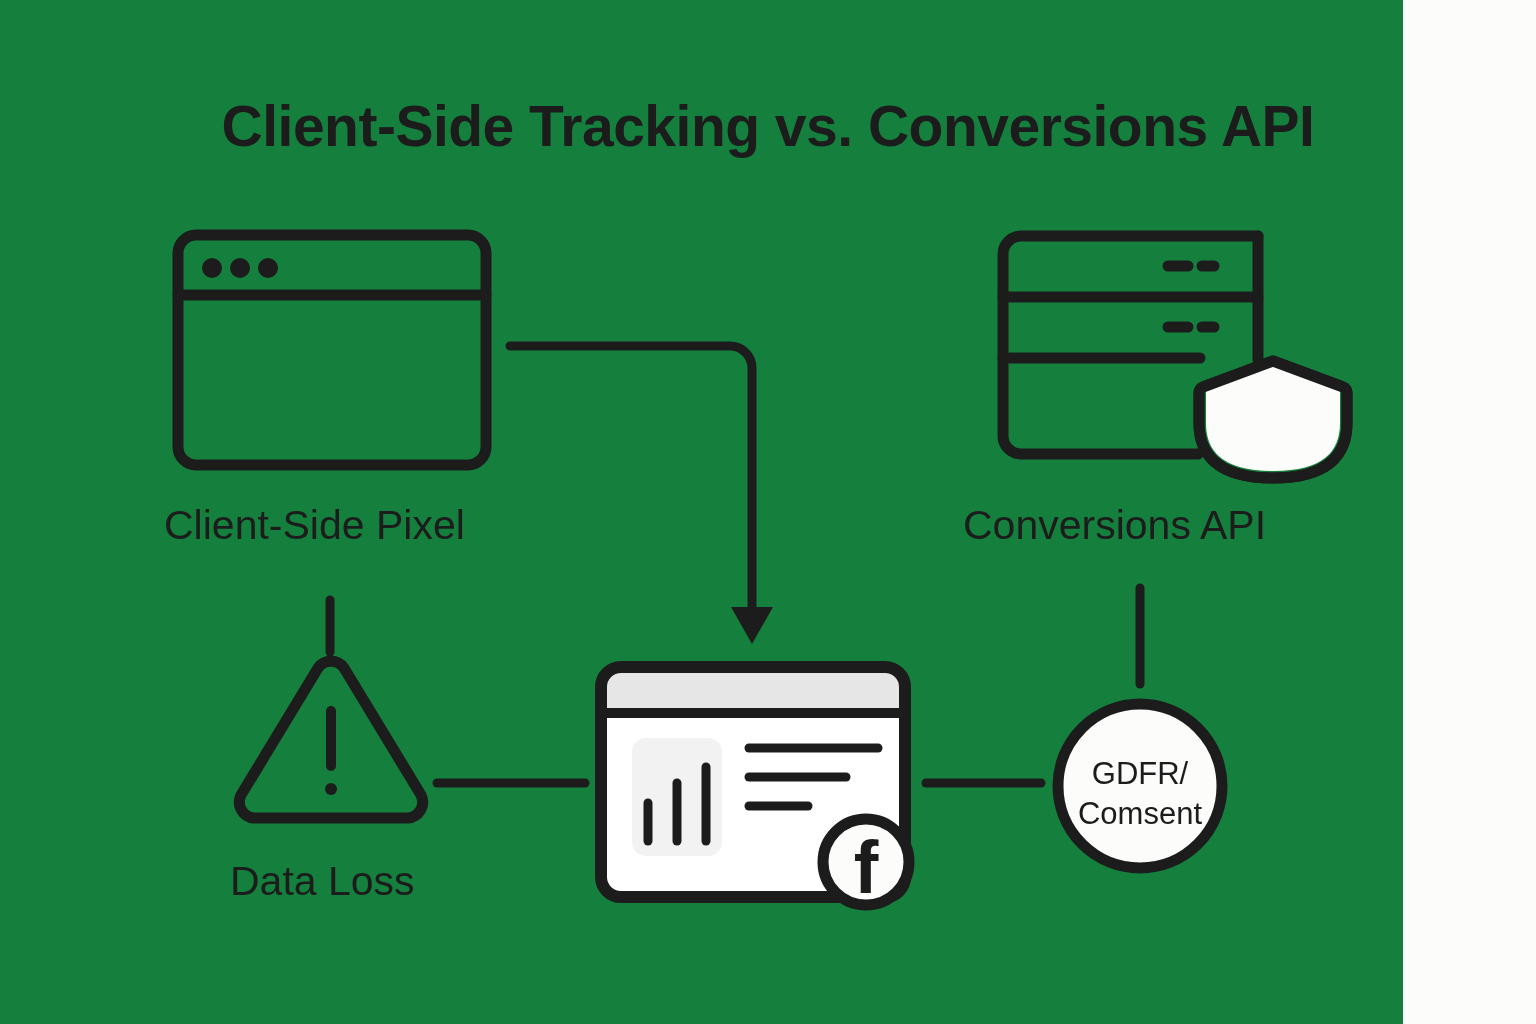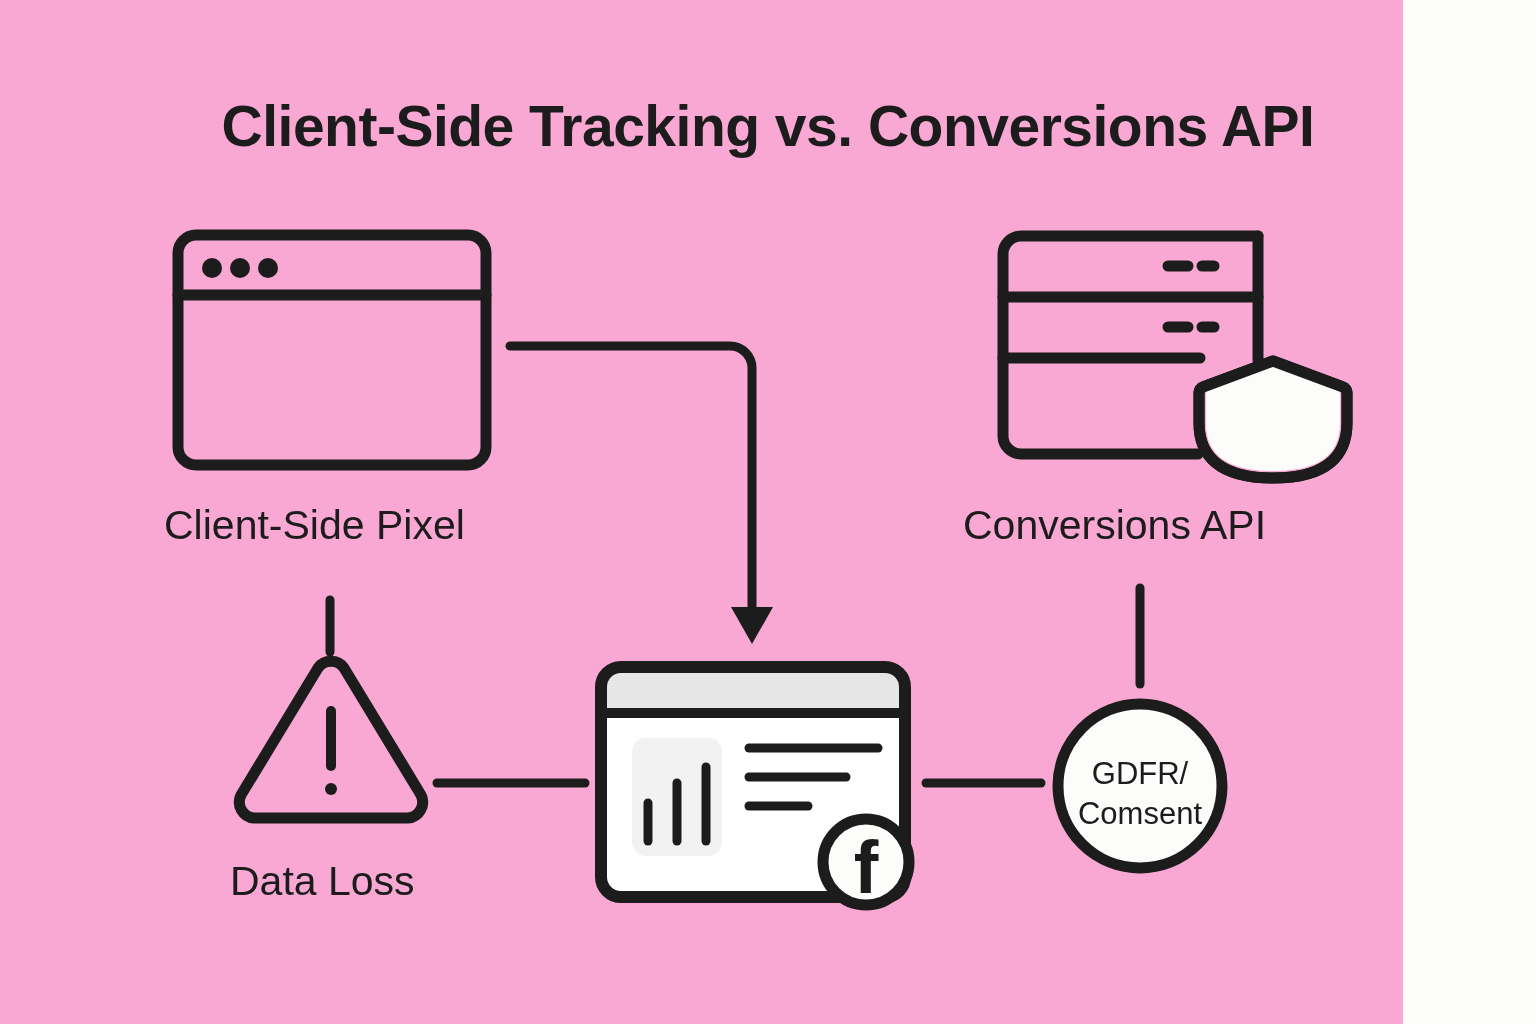--- a/index.html
+++ b/index.html
@@ -12,21 +12,21 @@
     width: 1536px;
     height: 1024px;
     overflow: hidden;
     font-family: "Liberation Sans", sans-serif;
     color: #1c1c1c;
   }
   #diagram-root {
     position: relative;
     width: 1403px;
     height: 1024px;
-    background: #f9a8d4;
+    background: #15803d;
   }
   #diagram-svg {
     position: absolute;
     top: 0;
     left: 0;
     width: 1536px;
     height: 1024px;
     display: block;
   }
   .title-text {

